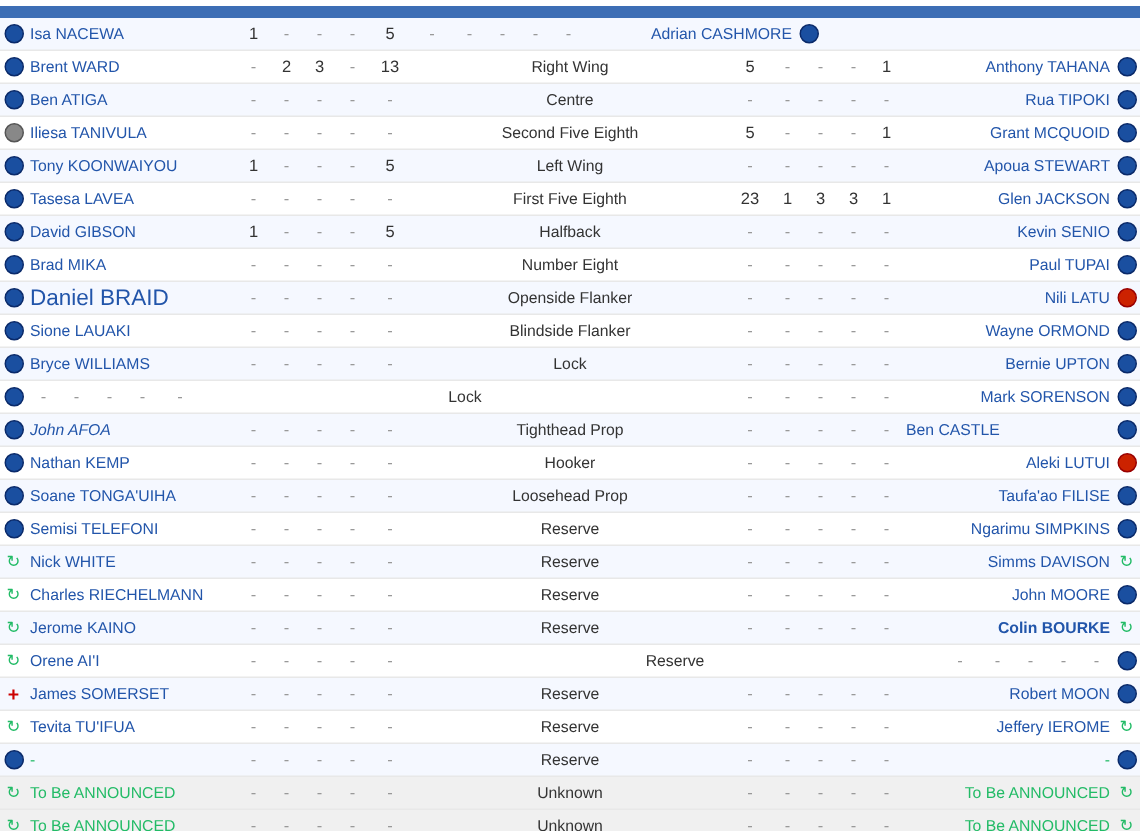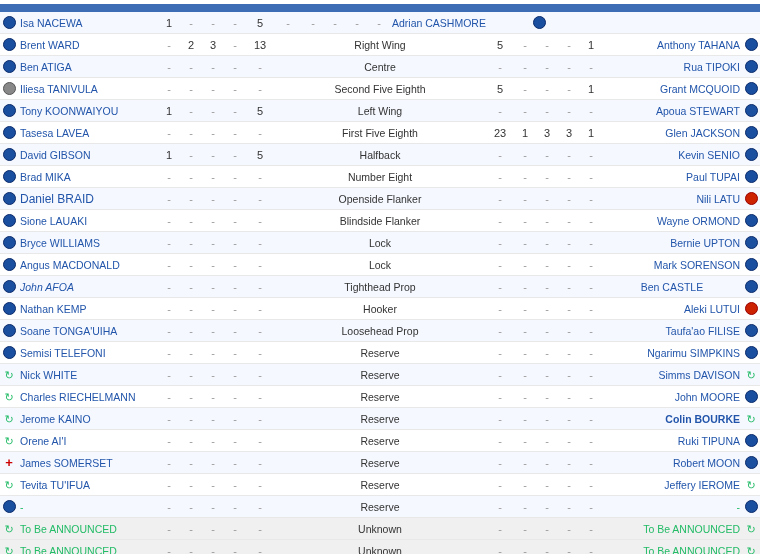--- a/index.html
+++ b/index.html
@@ -65,21 +65,21 @@
     <div class="cell cell-t"><span class="num-val">1</span></div>
     <div class="cell cell-c"><span class="dash">-</span></div>
     <div class="cell cell-p"><span class="dash">-</span></div>
     <div class="cell cell-dg"><span class="dash">-</span></div>
     <div class="cell cell-pts-a"><span class="num-val">5</span></div>
     <div class="cell cell-pts-b"><span class="dash">-</span></div>
     <div class="cell cell-dg-b"><span class="dash">-</span></div>
     <div class="cell cell-p-b"><span class="dash">-</span></div>
     <div class="cell cell-c-b"><span class="dash">-</span></div>
     <div class="cell cell-t-b"><span class="dash">-</span></div>
-    <div class="cell cell-player-bop" style="color:#2255aa; font-size:10.5px; padding-right:2px; width:140px; text-align:left;">Adrian CASHMORE</div>
+    <div class="cell cell-player-bop" style="color:#2255aa; font-size:10.5px; padding-right:2px; width:140px; text-align:right;">Adrian CASHMORE</div>
     <div class="cell cell-icon-bop" style="min-width:18px; text-align:center;"><span style="display:inline-block;width:13px;height:13px;border-radius:50%;background:#1a4fa0;border:1px solid #0a2a6a;vertical-align:middle;"></span></div>
   </div>
       <div class="table-row" style="background: rgb(255, 255, 255);">
     <div class="cell cell-icon-auckland" style="min-width:18px; text-align:center;"><span style="display:inline-block;width:13px;height:13px;border-radius:50%;background:#1a4fa0;border:1px solid #0a2a6a;vertical-align:middle;"></span></div>
     <div class="cell cell-player-auckland" style="color:#2255aa; font-size:10.5px; padding-left:2px; width:140px; text-align:left;">Brent WARD</div>
     <div class="cell cell-t"><span class="dash">-</span></div>
     <div class="cell cell-c"><span class="num-val">2</span></div>
     <div class="cell cell-p"><span class="num-val">3</span></div>
     <div class="cell cell-dg"><span class="dash">-</span></div>
     <div class="cell cell-pts-a"><span class="num-val">13</span></div>
@@ -189,21 +189,21 @@
     <div class="cell cell-pts-b"><span class="dash">-</span></div>
     <div class="cell cell-dg-b"><span class="dash">-</span></div>
     <div class="cell cell-p-b"><span class="dash">-</span></div>
     <div class="cell cell-c-b"><span class="dash">-</span></div>
     <div class="cell cell-t-b"><span class="dash">-</span></div>
     <div class="cell cell-player-bop" style="color:#2255aa; font-size:10.5px; padding-right:2px; width:140px; text-align:right;">Paul TUPAI</div>
     <div class="cell cell-icon-bop" style="min-width:18px; text-align:center;"><span style="display:inline-block;width:13px;height:13px;border-radius:50%;background:#1a4fa0;border:1px solid #0a2a6a;vertical-align:middle;"></span></div>
   </div>
       <div class="table-row" style="background: rgb(245, 248, 255);">
     <div class="cell cell-icon-auckland" style="min-width:18px; text-align:center;"><span style="display:inline-block;width:13px;height:13px;border-radius:50%;background:#1a4fa0;border:1px solid #0a2a6a;vertical-align:middle;"></span></div>
-    <div class="cell cell-player-auckland" style="color:#2255aa; font-size:12px; padding-left:2px; width:140px; text-align:left;">Daniel BRAID</div>
+    <div class="cell cell-player-auckland" style="color:#2255aa; font-size:15px; padding-left:2px; width:140px; text-align:left;">Daniel BRAID</div>
     <div class="cell cell-t"><span class="dash">-</span></div>
     <div class="cell cell-c"><span class="dash">-</span></div>
     <div class="cell cell-p"><span class="dash">-</span></div>
     <div class="cell cell-dg"><span class="dash">-</span></div>
     <div class="cell cell-pts-a"><span class="dash">-</span></div>
     <div class="cell cell-position" style="font-size:10.5px; color:#333;">Openside Flanker</div>
     <div class="cell cell-pts-b"><span class="dash">-</span></div>
     <div class="cell cell-dg-b"><span class="dash">-</span></div>
     <div class="cell cell-p-b"><span class="dash">-</span></div>
     <div class="cell cell-c-b"><span class="dash">-</span></div>
@@ -240,21 +240,20 @@
     <div class="cell cell-pts-b"><span class="dash">-</span></div>
     <div class="cell cell-dg-b"><span class="dash">-</span></div>
     <div class="cell cell-p-b"><span class="dash">-</span></div>
     <div class="cell cell-c-b"><span class="dash">-</span></div>
     <div class="cell cell-t-b"><span class="dash">-</span></div>
     <div class="cell cell-player-bop" style="color:#2255aa; font-size:10.5px; padding-right:2px; width:140px; text-align:right;">Bernie UPTON</div>
     <div class="cell cell-icon-bop" style="min-width:18px; text-align:center;"><span style="display:inline-block;width:13px;height:13px;border-radius:50%;background:#1a4fa0;border:1px solid #0a2a6a;vertical-align:middle;"></span></div>
   </div>
       <div class="table-row" style="background: rgb(255, 255, 255);">
     <div class="cell cell-icon-auckland" style="min-width:18px; text-align:center;"><span style="display:inline-block;width:13px;height:13px;border-radius:50%;background:#1a4fa0;border:1px solid #0a2a6a;vertical-align:middle;"></span></div>
-    <div class="cell cell-player-auckland" style="color:#2255aa; font-size:10.5px; padding-left:2px; width:140px; text-align:left;">Angus MACDONALD</div>
     <div class="cell cell-t"><span class="dash">-</span></div>
     <div class="cell cell-c"><span class="dash">-</span></div>
     <div class="cell cell-p"><span class="dash">-</span></div>
     <div class="cell cell-dg"><span class="dash">-</span></div>
     <div class="cell cell-pts-a"><span class="dash">-</span></div>
     <div class="cell cell-position" style="font-size:10.5px; color:#333;">Lock</div>
     <div class="cell cell-pts-b"><span class="dash">-</span></div>
     <div class="cell cell-dg-b"><span class="dash">-</span></div>
     <div class="cell cell-p-b"><span class="dash">-</span></div>
     <div class="cell cell-c-b"><span class="dash">-</span></div>
@@ -269,21 +268,21 @@
     <div class="cell cell-c"><span class="dash">-</span></div>
     <div class="cell cell-p"><span class="dash">-</span></div>
     <div class="cell cell-dg"><span class="dash">-</span></div>
     <div class="cell cell-pts-a"><span class="dash">-</span></div>
     <div class="cell cell-position" style="font-size:10.5px; color:#333;">Tighthead Prop</div>
     <div class="cell cell-pts-b"><span class="dash">-</span></div>
     <div class="cell cell-dg-b"><span class="dash">-</span></div>
     <div class="cell cell-p-b"><span class="dash">-</span></div>
     <div class="cell cell-c-b"><span class="dash">-</span></div>
     <div class="cell cell-t-b"><span class="dash">-</span></div>
-    <div class="cell cell-player-bop" style="color:#2255aa; font-size:10.5px; padding-right:2px; width:140px; text-align:center;">Ben CASTLE</div>
+    <div class="cell cell-player-bop" style="color:#2255aa; font-size:10.5px; padding-right:2px; width:140px; text-align:left;">Ben CASTLE</div>
     <div class="cell cell-icon-bop" style="min-width:18px; text-align:center;"><span style="display:inline-block;width:13px;height:13px;border-radius:50%;background:#1a4fa0;border:1px solid #0a2a6a;vertical-align:middle;"></span></div>
   </div>
       <div class="table-row" style="background: rgb(255, 255, 255);">
     <div class="cell cell-icon-auckland" style="min-width:18px; text-align:center;"><span style="display:inline-block;width:13px;height:13px;border-radius:50%;background:#1a4fa0;border:1px solid #0a2a6a;vertical-align:middle;"></span></div>
     <div class="cell cell-player-auckland" style="color:#2255aa; font-size:10.5px; padding-left:2px; width:140px; text-align:left;">Nathan KEMP</div>
     <div class="cell cell-t"><span class="dash">-</span></div>
     <div class="cell cell-c"><span class="dash">-</span></div>
     <div class="cell cell-p"><span class="dash">-</span></div>
     <div class="cell cell-dg"><span class="dash">-</span></div>
     <div class="cell cell-pts-a"><span class="dash">-</span></div>
@@ -388,21 +387,20 @@
     <div class="cell cell-c"><span class="dash">-</span></div>
     <div class="cell cell-p"><span class="dash">-</span></div>
     <div class="cell cell-dg"><span class="dash">-</span></div>
     <div class="cell cell-pts-a"><span class="dash">-</span></div>
     <div class="cell cell-position" style="font-size:10.5px; color:#333;">Reserve</div>
     <div class="cell cell-pts-b"><span class="dash">-</span></div>
     <div class="cell cell-dg-b"><span class="dash">-</span></div>
     <div class="cell cell-p-b"><span class="dash">-</span></div>
     <div class="cell cell-c-b"><span class="dash">-</span></div>
     <div class="cell cell-t-b"><span class="dash">-</span></div>
-    <div class="cell cell-player-bop" style="color:#2255aa; font-size:10.5px; padding-right:2px; width:140px; text-align:right;">Ruki TIPUNA</div>
     <div class="cell cell-icon-bop" style="min-width:18px; text-align:center;"><span style="display:inline-block;width:13px;height:13px;border-radius:50%;background:#1a4fa0;border:1px solid #0a2a6a;vertical-align:middle;"></span></div>
   </div>
       <div class="table-row" style="background: rgb(245, 248, 255);">
     <div class="cell cell-icon-auckland" style="min-width:18px; text-align:center;"><span style="color:#cc0000;font-weight:bold;font-size:13px;vertical-align:middle;">+</span></div>
     <div class="cell cell-player-auckland" style="color:#2255aa; font-size:10.5px; padding-left:2px; width:140px; text-align:left;">James SOMERSET</div>
     <div class="cell cell-t"><span class="dash">-</span></div>
     <div class="cell cell-c"><span class="dash">-</span></div>
     <div class="cell cell-p"><span class="dash">-</span></div>
     <div class="cell cell-dg"><span class="dash">-</span></div>
     <div class="cell cell-pts-a"><span class="dash">-</span></div>

